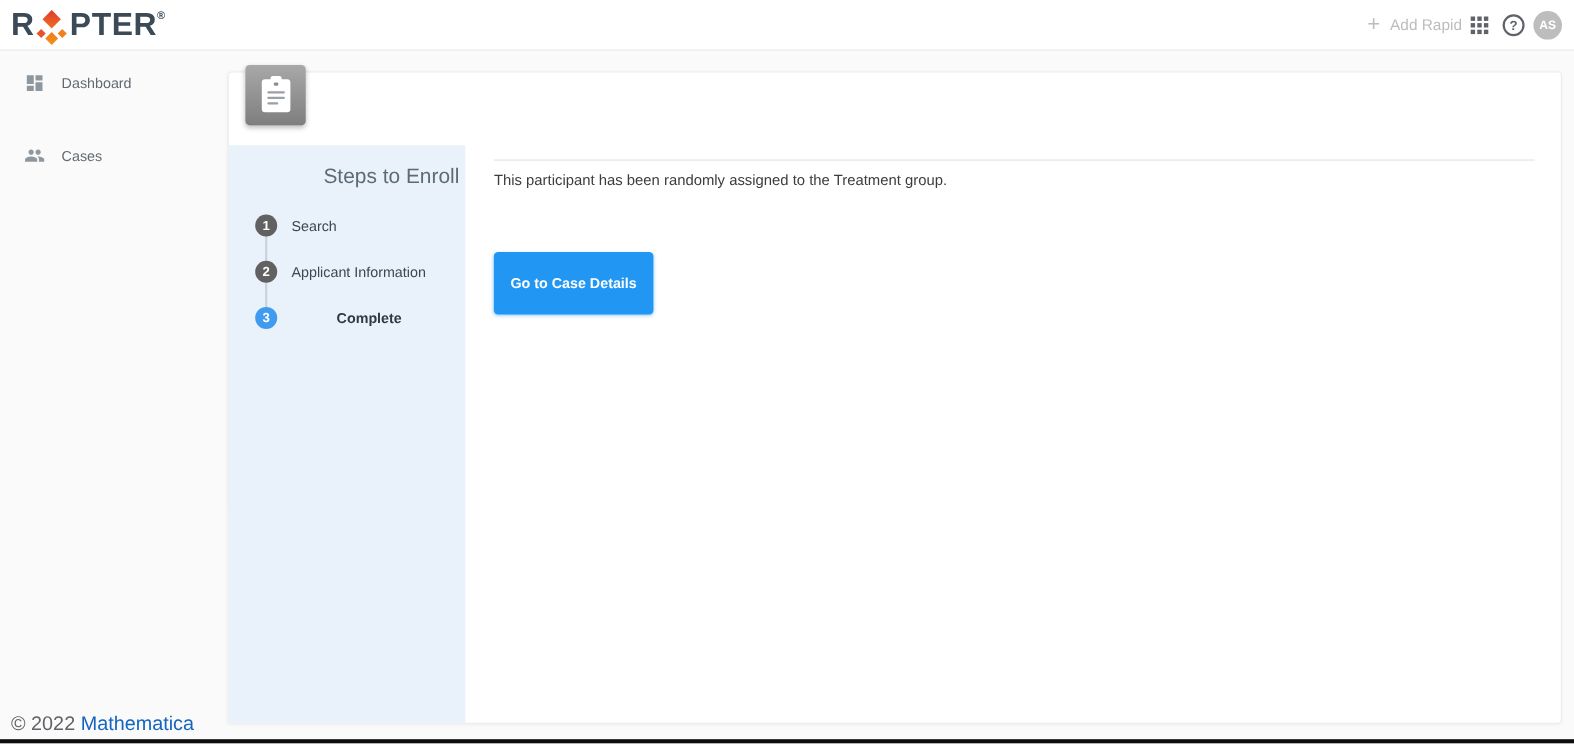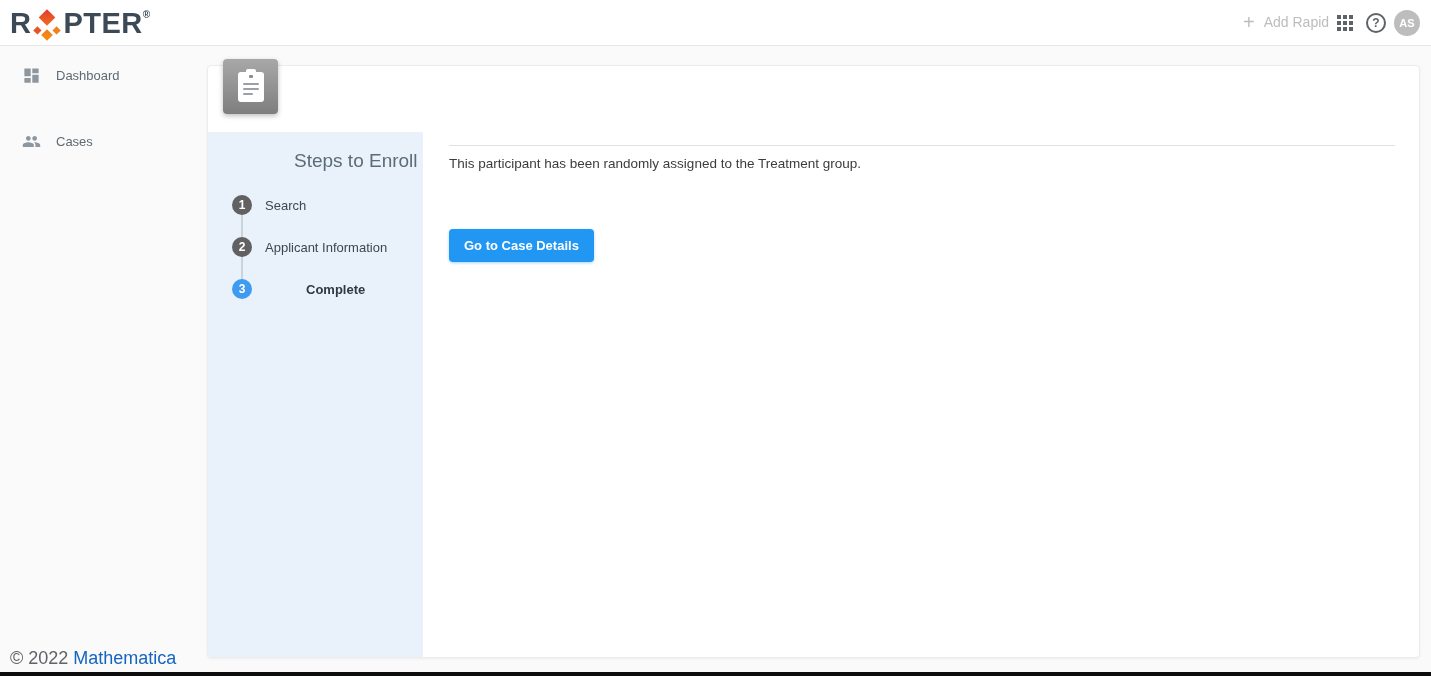--- a/index.html
+++ b/index.html
@@ -84,21 +84,21 @@
                  background:#616161; color:#fff; font-size:12px; font-weight:700;
                  display:flex; align-items:center; justify-content:center; }
   .step-label { font-size:13px; color:#3c474f; }
   .step.active .step-circle { background:#3f9bf0; }
   .step.active .step-label { font-weight:700; color:#2e3940;margin-left:41px; }
 
   
   .content-divider { position:absolute; left:241px; right:24px; top:79px; height:1px; background:#e1e1e1; }
   .message { position:absolute; left:241px; top:90px; font-size:13.5px; color:#3c3c3c; }
   .cta-button { position:absolute; left:241px; top:163px; background:#2196f3; color:#fff;
-                border:none; border-radius:4px; padding:9px 15px; font-family:inherit;
+                border:none; border-radius:4px; padding:21px 15px; font-family:inherit;
                 font-size:13px; font-weight:700; cursor:pointer; box-shadow:0 1px 3px rgba(33,150,243,.4); }
 
   .bottom-strip { position:absolute; left:0; right:0; bottom:0; height:4px; background:#0d0d0d; }
 </style>
 </head>
 <body>
 
 <header class="topbar">
   <div class="logo">
     <span class="logo-text">R</span>

